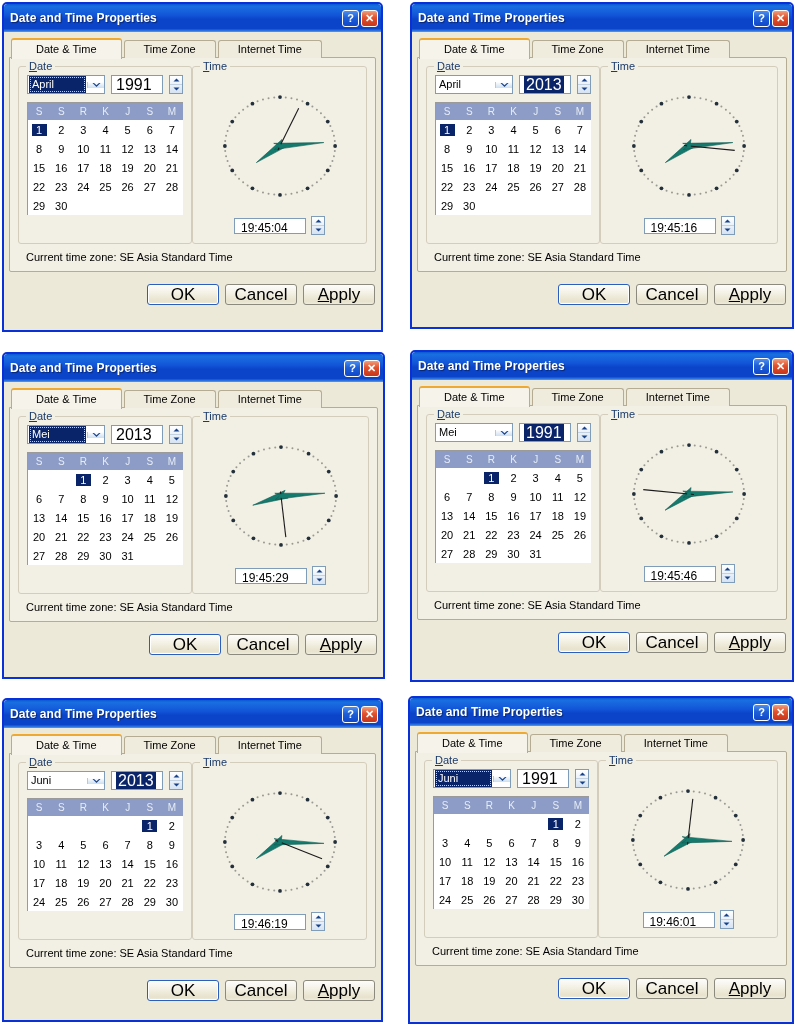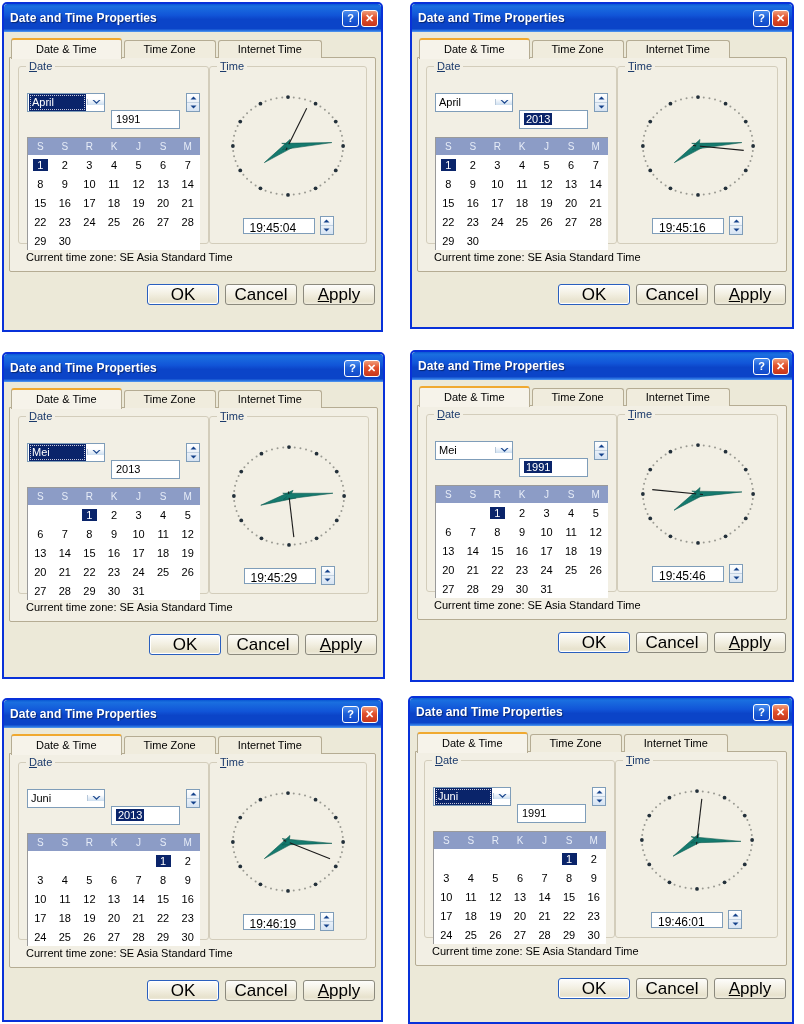--- a/index.html
+++ b/index.html
@@ -161,29 +161,28 @@
   }
   .combo .arrow {
     width: 16px;
     background: linear-gradient(to bottom,#ffffff 0%,#eaf1f9 40%,#cddff0 100%);
     border-left: 1px solid #b7c8da;
     display: flex; align-items: center; justify-content: center;
   }
   .combo .arrow svg { display: block; }
 
   .yearbox {
-    width: 69px; height: 19px;
+    width: 52px; height: 19px;
     border: 1px solid #7f9db9;
     background: #ffffff;
     box-sizing: border-box;
-    font-size: 11px;
+    font-size: 16px;
     line-height: 17px;
     padding-left: 4px;
     color: #000;
-    margin-top: 35px;
   }
   .yearbox.selected .sel {
     background: #0a246a;
     color: #ffffff;
     padding: 0 2px;
   }
   .spinner {
     width: 14px; height: 19px;
     display: flex; flex-direction: column;
     border: 1px solid #7f9db9;

